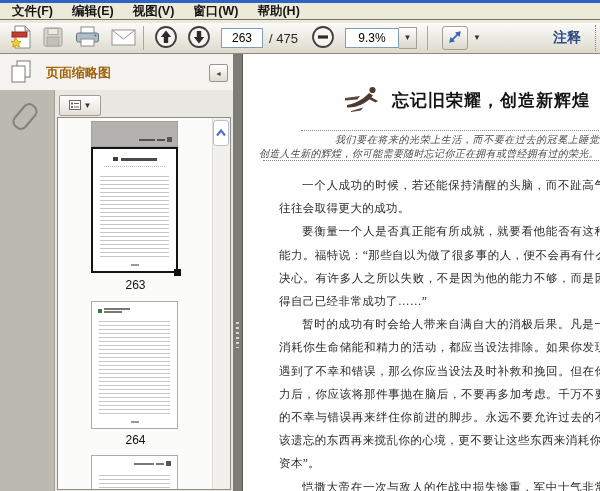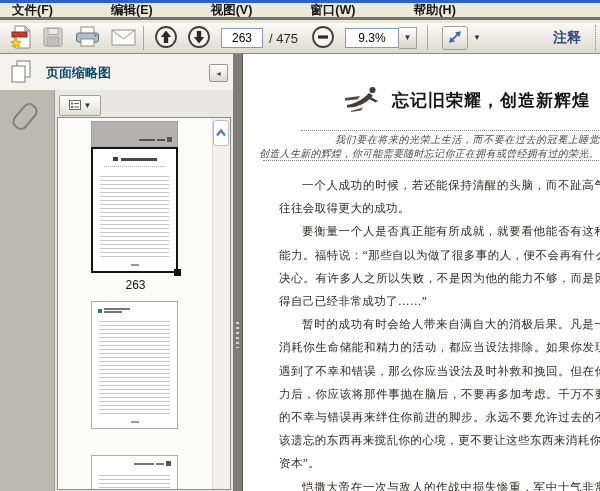--- a/index.html
+++ b/index.html
@@ -5,21 +5,21 @@
   html,body{margin:0;padding:0;}
   body{
     width:600px;height:491px;position:relative;overflow:hidden;
     background:#ece9d8;
     font-family:"Liberation Sans","DejaVu Sans",sans-serif;
     -webkit-font-smoothing:antialiased;
   }
   
   .titlebar-strip{position:absolute;top:0;left:0;width:600px;height:3px;background:#2e63c6;}
   .menubar{position:absolute;top:3px;left:0;width:600px;height:17px;background:#ece9d8;
-    display:flex;align-items:center;padding-left:5px;box-sizing:border-box;border-bottom:3px solid #737373;gap:39px;}
+    display:flex;align-items:center;padding-left:5px;box-sizing:border-box;border-bottom:1px solid #737373;}
   .menu-item{font-size:12.5px;font-weight:700;color:#151515;padding:1px 7px;margin-right:5px;white-space:nowrap;cursor:default;}
   .toolbar{position:absolute;top:23px;left:0;width:600px;height:31px;
     background:linear-gradient(#fcfbf9,#ddd9cd);border-bottom:1px solid #8e8a7e;
     display:flex;align-items:center;box-sizing:border-box;}
   .tb-btn{display:flex;align-items:center;justify-content:center;background:transparent;border:none;padding:0;cursor:pointer;}
   .tb-sep{width:1px;height:24px;background:#aaa69a;margin:0 6px;}
   .circle-btn{width:24px;height:24px;}
   .page-box{width:40px;height:18px;border:1px solid #7f9db9;background:#fff;font-size:12px;
     text-align:center;font-family:"Liberation Sans",sans-serif;padding:0;margin-left:10px;}
   .page-total{font-size:13px;color:#2a2a2a;margin-left:6px;white-space:nowrap;}
@@ -28,21 +28,21 @@
   .dd-btn{width:17px;height:20px;border:1px solid #a39f94;border-left:none;background:linear-gradient(#fefefe,#d9d5ca);
     display:flex;align-items:center;justify-content:center;font-size:7px;color:#333;cursor:pointer;}
   .fit-btn{width:26px;height:24px;border:1px solid #a39f94;border-radius:3px;
     background:linear-gradient(#ffffff,#dcd8cd);display:flex;align-items:center;justify-content:center;margin-left:8px;cursor:pointer;}
   .caret{font-size:8px;color:#333;line-height:1;}
   .caret-solo{margin-left:5px;cursor:pointer;}
   .comments-label{font-size:14px;font-weight:700;color:#2f4c87;margin-left:auto;margin-right:14px;cursor:pointer;white-space:nowrap;}
   .toolbar-dotted-sep{width:0;height:26px;border-left:1px dotted #8a877d;margin-right:4px;}
   
   .panel-header{position:absolute;top:54px;left:0;width:233px;height:36px;background:#f4f3f0;}
-  .panel-title{position:absolute;left:46px;top:10px;font-size:13px;font-weight:700;color:#0c4a6e;}
+  .panel-title{position:absolute;left:46px;top:10px;font-size:13px;font-weight:700;color:#a16207;}
   .pages-tab{position:absolute;left:7px;top:4px;width:28px;height:28px;cursor:pointer;}
   .collapse-btn{position:absolute;left:209px;top:10px;width:17px;height:16px;border:1px solid #9a968b;border-radius:2px;
     background:linear-gradient(#ffffff,#dedace);display:flex;align-items:center;justify-content:center;
     font-size:7px;color:#444;cursor:pointer;}
   .rail{position:absolute;top:90px;left:0;width:55px;height:401px;background:#bcb9b1;border-right:1px solid #a5a199;box-sizing:border-box;}
   .paperclip{position:absolute;left:17px;top:12px;width:12px;height:25px;border:2px solid #84817a;border-radius:7px;
     transform:rotate(40deg);cursor:pointer;background:transparent;}
   .panel-body{position:absolute;top:90px;left:55px;width:178px;height:401px;background:#e9e7e2;}
   .options-btn{position:absolute;left:4px;top:5px;width:40px;height:19px;border:1px solid #a39f94;border-radius:2px;
     background:linear-gradient(#ffffff,#e2dfd6);display:flex;align-items:center;justify-content:center;gap:3px;cursor:pointer;}
@@ -253,20 +253,21 @@
       <div class="t-head-left">
         <span class="t-greendot"></span>
         <span class="t-headlines">
           <span class="t-hl" style="width:26px"></span>
           <span class="t-hl" style="width:18px"></span>
         </span>
       </div>
       <div class="t-lines" style="top:16px;bottom:12px;"></div>
       <div class="t-footer"></div>
     </div>
+    <div class="thumb-label label-264">264</div>
 
     <div class="thumb thumb-plain thumb-265">
       <div class="t-head-right">
         <span class="t-hl" style="width:20px"></span>
         <span class="t-hl" style="width:8px"></span>
         <span class="t-darksq"></span>
       </div>
       <div class="t-lines" style="top:16px;bottom:4px;"></div>
     </div>
 

